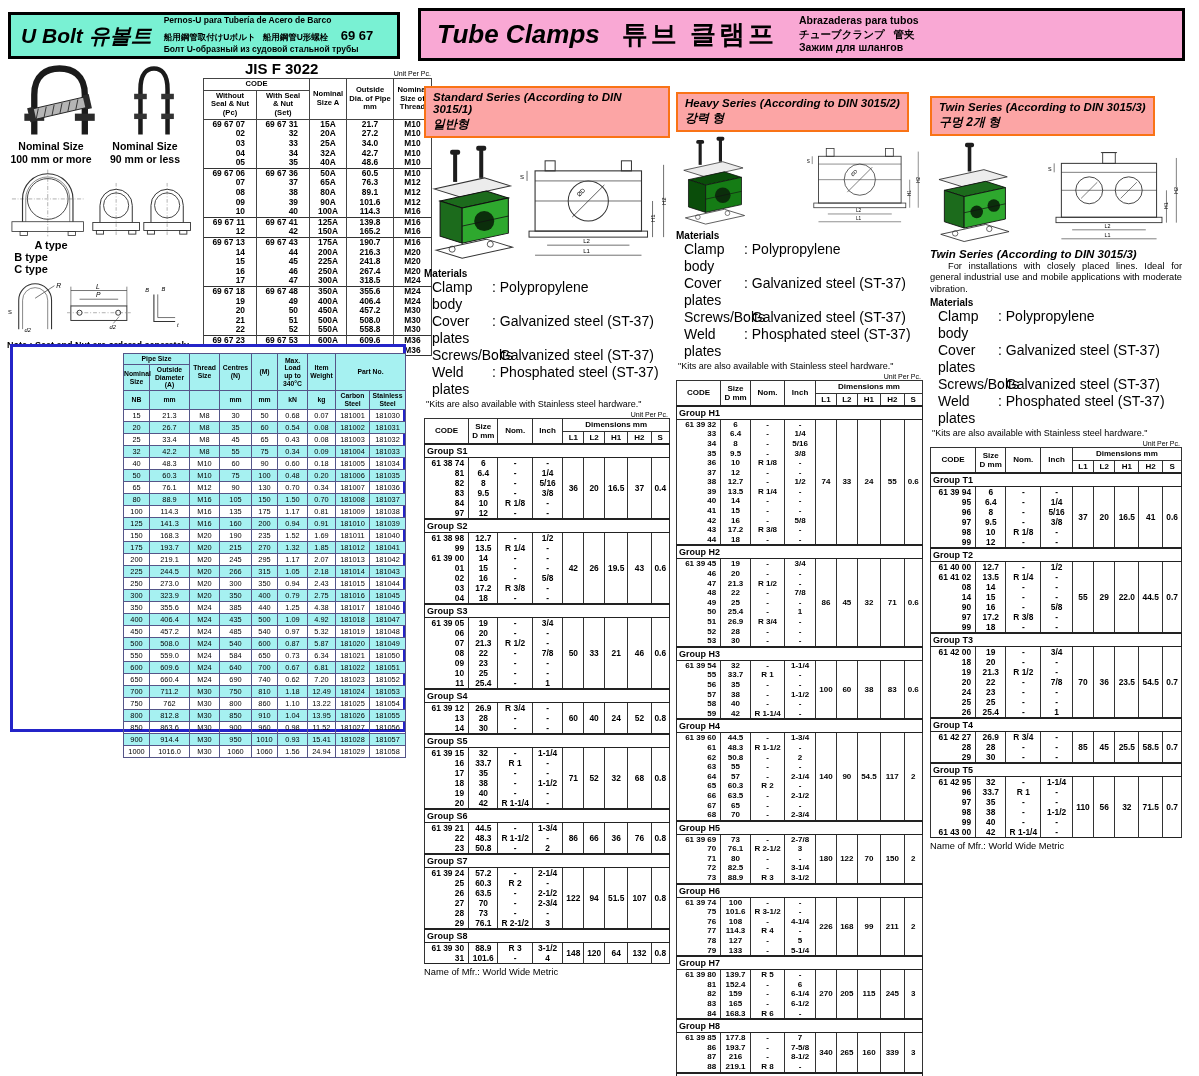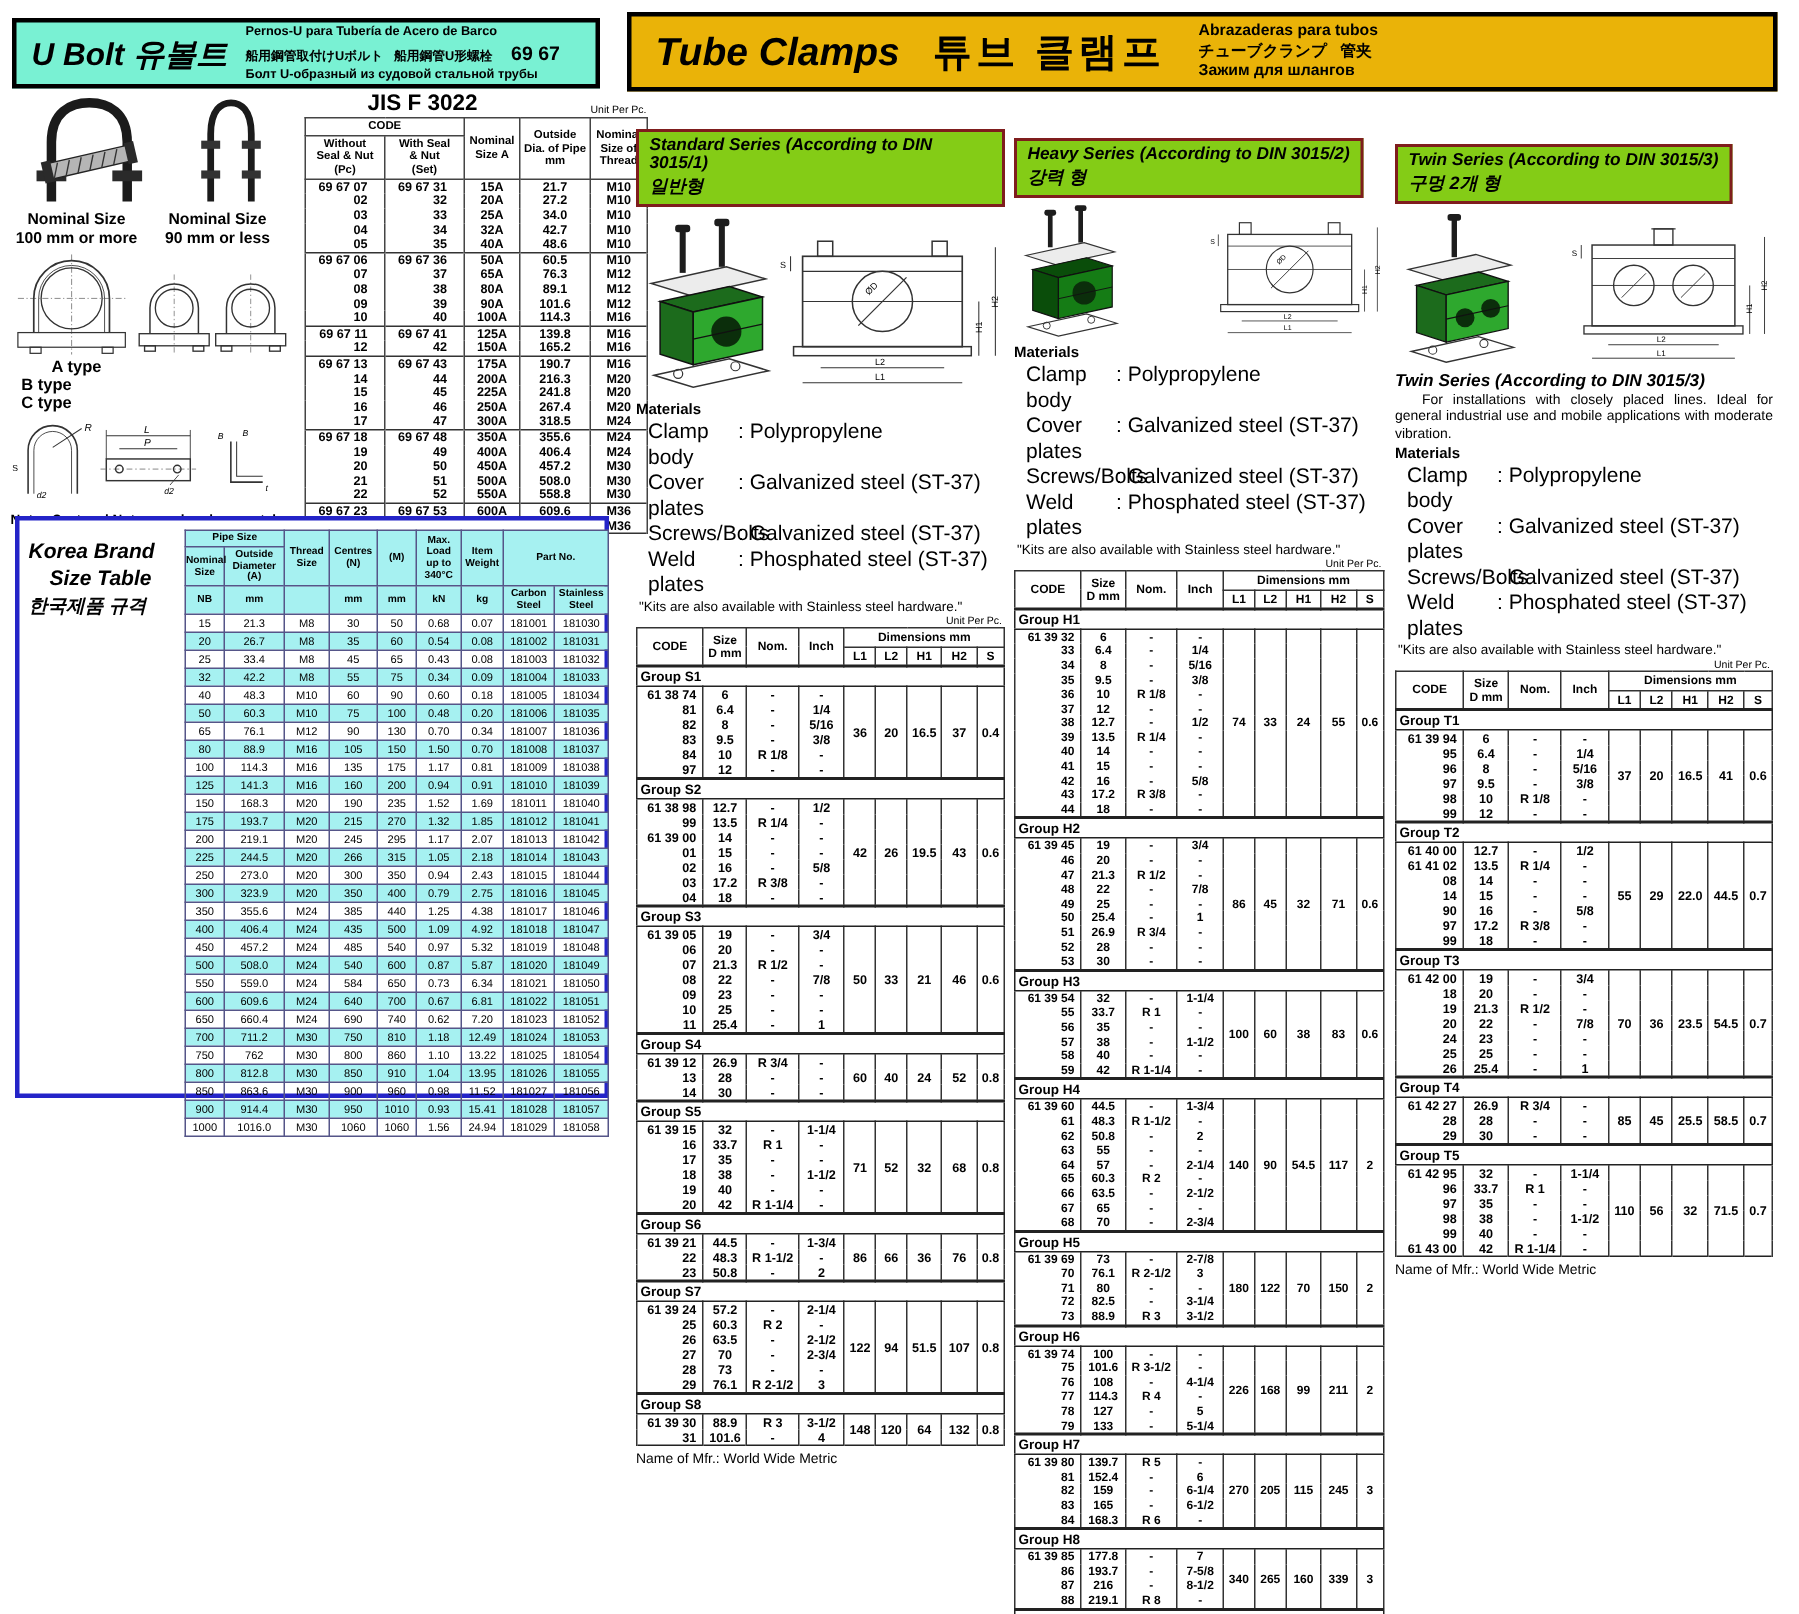--- a/index.html
+++ b/index.html
@@ -38,31 +38,31 @@
   .korea-title .l2{padding-left:14px;}
   .korea-title-ko{font-style:italic;font-weight:bold;font-size:12.5px;margin-top:2px;}
   .korea-svg{margin-top:26px;}
   .korea-tw{position:absolute;left:110px;top:6px;width:282px;}
   table.kt{border-collapse:collapse;width:282px;table-layout:fixed;border:1.2px solid #555;}
   .kt th{border:1px solid #558;background:#a6f1f1;font-size:6.8px;font-weight:bold;
          white-space:pre-line;line-height:1.15;padding:1px 0;}
   .kt td{border:1px solid #558;text-align:center;font-size:7.4px;height:11px;line-height:11px;padding:0;overflow:hidden;}
   .kt tbody tr:nth-child(even){background:#a6f1f1;}
   
-  .tc-header{position:absolute;left:418px;top:8px;width:767px;height:53px;background:#eab308;
+  .tc-header{position:absolute;left:418px;top:8px;width:767px;height:53px;background:#f9a8d4;
     border:3px solid #000;box-sizing:border-box;display:flex;align-items:center;gap:22px;padding:0 16px;}
   .tc-title{font-style:italic;font-weight:bold;font-size:26px;white-space:nowrap;}
   .tc-title-ko{font-weight:bold;font-size:26px;letter-spacing:3px;white-space:nowrap;}
   .tc-sub{font-size:10.5px;font-weight:bold;line-height:1.3;}
   
   .series{position:absolute;width:246px;}
   #series-0{left:424px;top:86px;}
   #series-1{left:676px;top:92px;width:247px;}
   #series-2{left:930px;top:96px;width:252px;}
-  .series-title{border:2px solid #7f1d1d;background:#84cc16;padding:3px 7px;font-style:italic;
+  .series-title{border:2px solid #f97316;background:#fca5a5;padding:3px 7px;font-style:italic;
                 font-weight:bold;font-size:11.5px;width:fit-content;max-width:100%;box-sizing:border-box;}
   .series-title .ko{font-size:12px;font-style:italic;margin-top:1px;}
   .series-diagram{display:flex;align-items:flex-end;justify-content:space-between;margin:4px 0 2px;}
   .desc-title{font-style:italic;font-weight:bold;font-size:11.5px;margin:2px 0 1px;}
   .desc-text{font-size:9.3px;text-align:justify;line-height:1.22;margin-bottom:2px;text-indent:18px;}
   .materials .mt{font-weight:bold;font-size:10px;}
   .mrow{display:flex;font-size:14px;line-height:1.22;padding-left:8px;}
   .mrow .lbl{width:60px;}
   .mnote{font-size:9px;line-height:1.2;padding-left:2px;}
   .unit-line{text-align:right;font-size:7px;margin:2px 2px 0 0;}
@@ -388,28 +388,20 @@
               <td>650A</td>
               <td>660.4</td>
               <td>M36</td>
             </tr>
           </tbody>
         </table>
       </div>
   </div>
 
   <div class="korea">
-    <div class="korea-left">
-      <div class="korea-title">
-        <div>Korea Brand</div>
-        <div class="l2">Size Table</div>
-      </div>
-      <div class="korea-title-ko">한국제품 규격</div>
-      <div class="korea-svg" id="korea-diagram"></div>
-    </div>
     <div class="korea-tw" id="korea-table-wrap">
         <table class="kt">
   <colgroup>
             <col style="width:26px">
             <col style="width:40px">
             <col style="width:30px">
             <col style="width:32px">
             <col style="width:26px">
             <col style="width:30px">
             <col style="width:28px">

